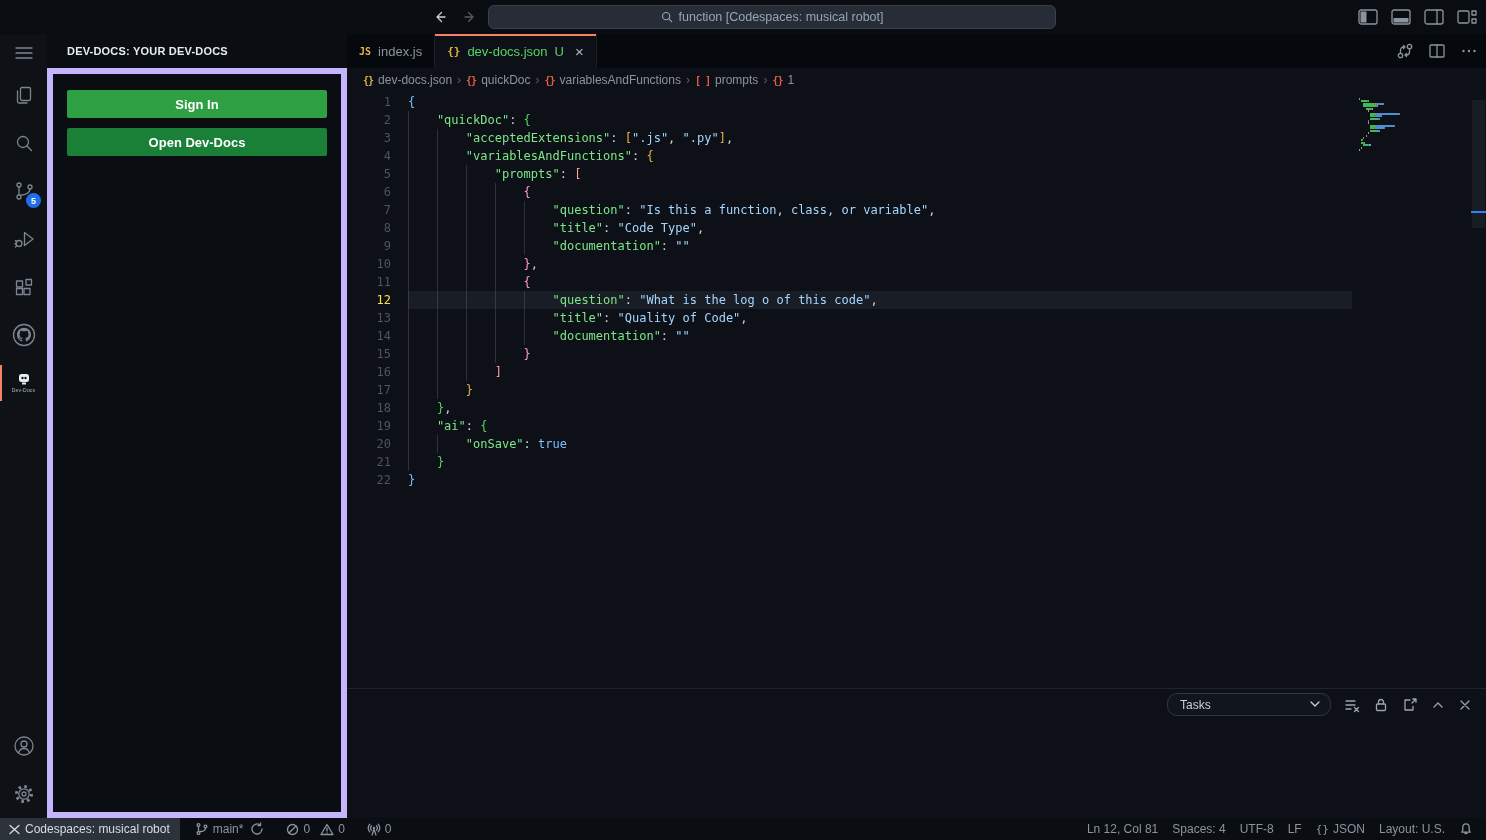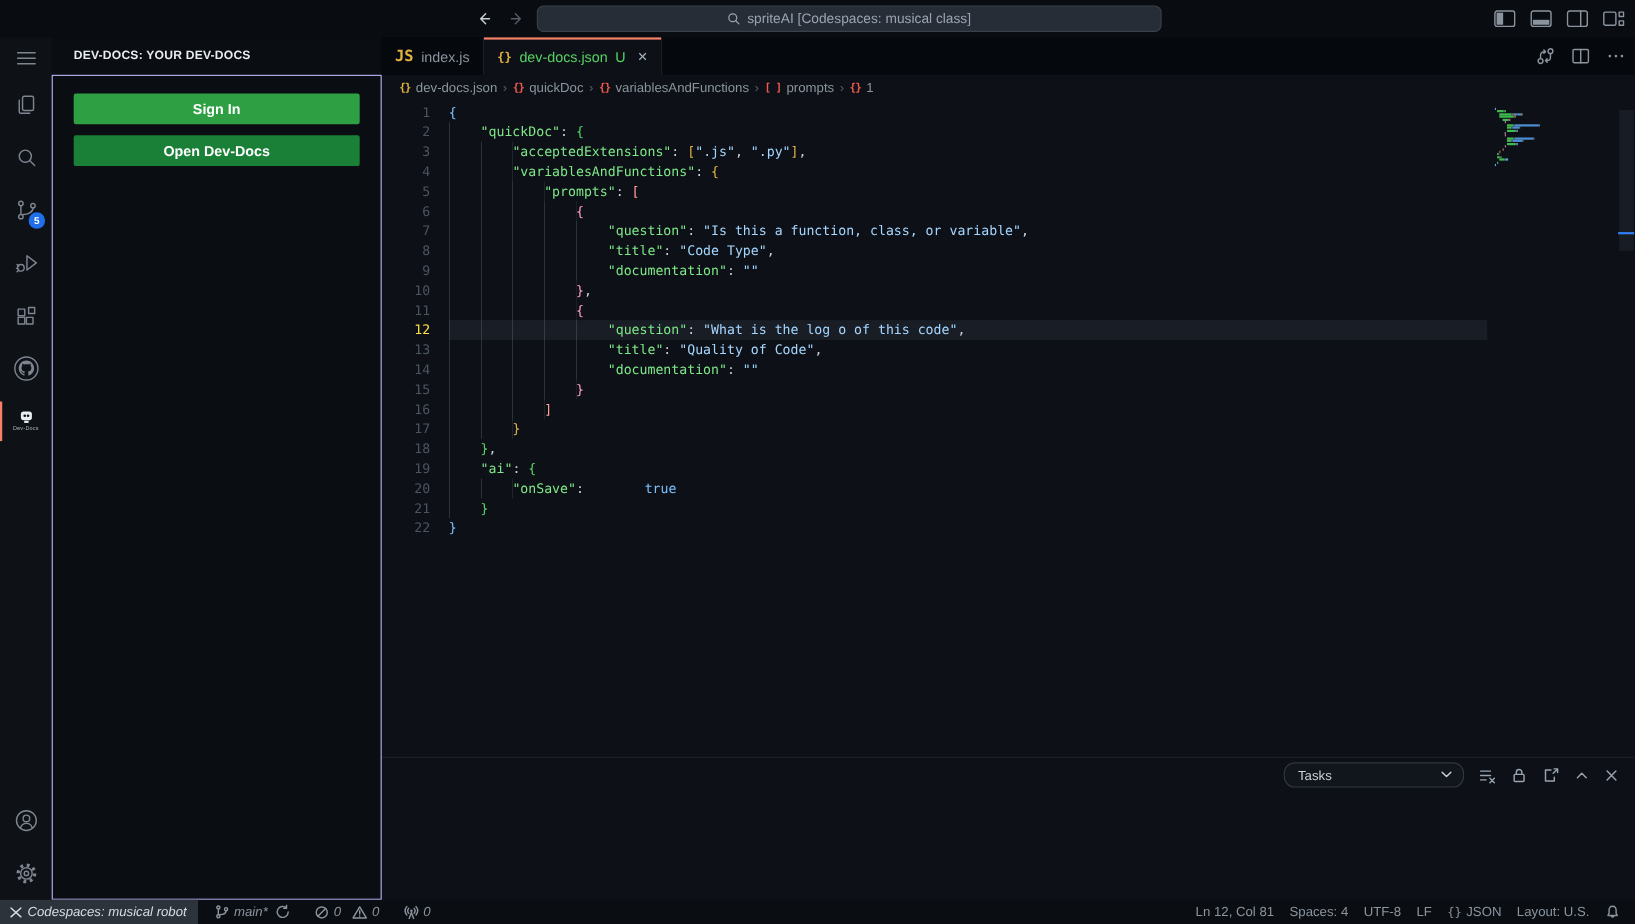--- a/index.html
+++ b/index.html
@@ -24,54 +24,54 @@
   .ab-item.top { height:37px; }
   .ab-item.active { color:#e6edf3; }
   .ab-item.active::before { content:""; position:absolute; left:0; top:6px; bottom:6px; width:2px; background:#f78166; }
   .ab-spacer { flex:1; }
   .ab-badge { position:absolute; right:6px; bottom:7px; min-width:15px; height:15px; border-radius:50%; background:#1f6feb; color:#fff; font-size:9px; font-weight:700; display:flex; align-items:center; justify-content:center; }
   .ab-tiny-label { font-size:5px; color:#aeb6c0; margin-top:1px; letter-spacing:.2px; }
 
   
   .sidebar { position:relative; width:300px; background:#0a0d12; }
   .sidebar-title { height:34px; display:flex; align-items:center; padding-left:20px; font-size:11px; font-weight:700; color:#e6edf3; letter-spacing:.2px; }
-  .sidebar-body { position:absolute; top:34px; left:0; right:0; bottom:0; border:1px solid #c4b5fd; }
+  .sidebar-body { position:absolute; top:34px; left:0; right:0; bottom:0; border:6px solid #c4b5fd; }
   .sb-btn { display:block; width:260px; height:28px; margin:16px auto 0; border:none; border-radius:2px; color:#ffffff; font-size:13px; font-weight:600; font-family:"Liberation Sans",sans-serif; cursor:pointer; }
   .sb-btn.primary { background:#2ea043; }
   .sb-btn.secondary { background:#1a7f37;margin-top:10px; }
 
   
   .editor-region { flex:1; display:flex; flex-direction:column; min-width:0; background:#0d1117; }
 
   .tabbar { height:34px; background:#05080d; display:flex; position:relative; }
   .tab { height:34px; display:flex; align-items:center; gap:7px; padding:0 12px; font-size:13px; color:#8b949e; background:#05080d; border-right:1px solid #1b2027; position:relative; cursor:pointer; }
   .tab.active { background:#0d1117; color:#56d364; }
   .tab.active::before { content:""; position:absolute; top:0; left:0; right:0; height:2px; background:#f78166; }
-  .tab-js-icon { color:#e3b341; font-size:14px; font-weight:700; font-family:"DejaVu Sans Mono",monospace; }
+  .tab-js-icon { color:#e3b341; font-size:10px; font-weight:700; font-family:"DejaVu Sans Mono",monospace; }
   .tab-brace-icon { color:#e3b341; font-size:11px; font-weight:700; font-family:"DejaVu Sans Mono",monospace; }
   .tab-close { color:#adbac7; font-size:15px; margin-left:4px; line-height:1; }
   .editor-actions { position:absolute; right:8px; top:0; height:34px; display:flex; align-items:center; gap:14px; color:#8b949e; }
 
   .breadcrumb { height:24px; display:flex; align-items:center; padding-left:16px; font-size:12px; color:#8b949e; gap:5px; background:#0d1117; }
   .bc-item { display:flex; align-items:center; gap:5px; cursor:pointer; }
   .bc-sym { font-family:"DejaVu Sans Mono",monospace; font-size:10px; font-weight:700; letter-spacing:-1px; }
   .bc-sym.y { color:#e3b341; } .bc-sym.r { color:#ee5a4e; }
   .bc-sep { color:#57606a; font-size:12px; }
 
   
   .code-wrap { position:relative; flex:1; overflow:hidden; }
   .code-lines { margin-right:134px; padding-top:1px; font-family:"DejaVu Sans Mono",monospace; font-size:12px; line-height:18px; }
   .code-line { display:flex; white-space:pre; }
   .ln-num { width:44px; text-align:right; color:#4b5561; user-select:none; flex:none; }
   .ln-num.current { color:#fde047; }
   .ln-content { flex:1; margin-left:17px; }
   .ln-content.current { background:rgba(110,118,129,.13); }
   .ws { display:inline-block; height:18px; vertical-align:top;
         background:repeating-linear-gradient(to right, rgba(110,118,129,.33) 0 1px, transparent 1px 4ch); }
-  .tk-k { color:#7ee787; } .tk-s { color:#a5d6ff; } .tk-p { color:#c9d1d9; } .tk-t { color:#79c0ff;margin-left:48px; }
+  .tk-k { color:#7ee787; } .tk-s { color:#a5d6ff; } .tk-p { color:#c9d1d9; } .tk-t { color:#79c0ff; }
   .tk-b1 { color:#79c0ff; } .tk-b2 { color:#56d364; } .tk-b3 { color:#e3b341; } .tk-b4 { color:#ffa198; } .tk-b5 { color:#ff9bce; }
 
   .minimap { position:absolute; top:0; right:41px; width:86px; padding-top:6px; }
   .mm-line { height:2px; margin-bottom:0.45px; display:flex; }
   .mm-seg { display:inline-block; height:2px; flex:none; }
   .scrollbar { position:absolute; top:0; right:0; width:15px; bottom:0; }
   .scroll-slider { position:absolute; top:8px; right:1px; width:13px; height:128px; background:rgba(110,118,129,.12); }
   .overview-cursor { position:absolute; top:119px; left:0; right:0; height:2px; background:#2f81f7; }
 
   
@@ -82,21 +82,21 @@
   .panel-tab.active { color:#e6edf3; }
   .panel-tab.active::after { content:""; position:absolute; left:0; right:0; bottom:2px; height:1px; background:#f78166; }
   .panel-right { position:absolute; right:14px; top:4px; display:flex; align-items:center; gap:13px; color:#9aa4b1; }
   .tasks-dd { width:164px; height:23px; background:#11161d; border:1px solid #30363d; border-radius:10px; display:flex; align-items:center; justify-content:space-between; padding:0 10px 0 12px; font-size:12px; color:#c9d1d9; cursor:pointer; }
   .panel-body { flex:1; }
 
   
   .statusbar { position:absolute; left:0; right:0; bottom:0; height:22px; background:#0a0e13; display:flex; align-items:center; font-size:12px; color:#8b949e; }
   .sb-item { display:flex; align-items:center; gap:4px; padding:0 7px; height:22px; cursor:pointer; }
   .sb-item.remote { background:#2d333b; color:#d7dde3; padding:0 10px 0 8px; }
-  .sb-group-left { display:flex; align-items:flex-start;font-style:italic; }
+  .sb-group-left { display:flex; align-items:flex-start; }
   .sb-group-right { margin-left:auto; display:flex; align-items:center; padding-right:6px; }
 
   svg { display:block; }
   .stroke { fill:none; stroke:currentColor; stroke-width:1.3; stroke-linecap:round; stroke-linejoin:round; }
 </style>
 </head>
 <body>
 
 <div class="app">
 
@@ -113,21 +113,21 @@
           </svg>
       </div>
     </div>
     <div class="cmd-center">
       <span>
         <svg width="12" height="12" viewBox="0 0 14 14">
             <circle class="stroke" cx="6" cy="6" r="4.2"></circle>
             <path class="stroke" d="M9.2 9.2 L12.5 12.5"></path>
           </svg>
       </span>
-      <span>spriteAI [Codespaces: musical class]</span>
+      <span>function [Codespaces: musical robot]</span>
     </div>
     <div class="tb-icons" style="color:#8b949e">
       <span class="tb-icon">
         <svg width="20" height="16" viewBox="0 0 20 16">
             <rect class="stroke" x="1" y="1" width="18" height="14" rx="2"></rect>
             <rect x="2.5" y="2.5" width="6" height="11" fill="currentColor"></rect>
           </svg>
       </span>
       <span class="tb-icon">
         <svg width="20" height="16" viewBox="0 0 20 16">

